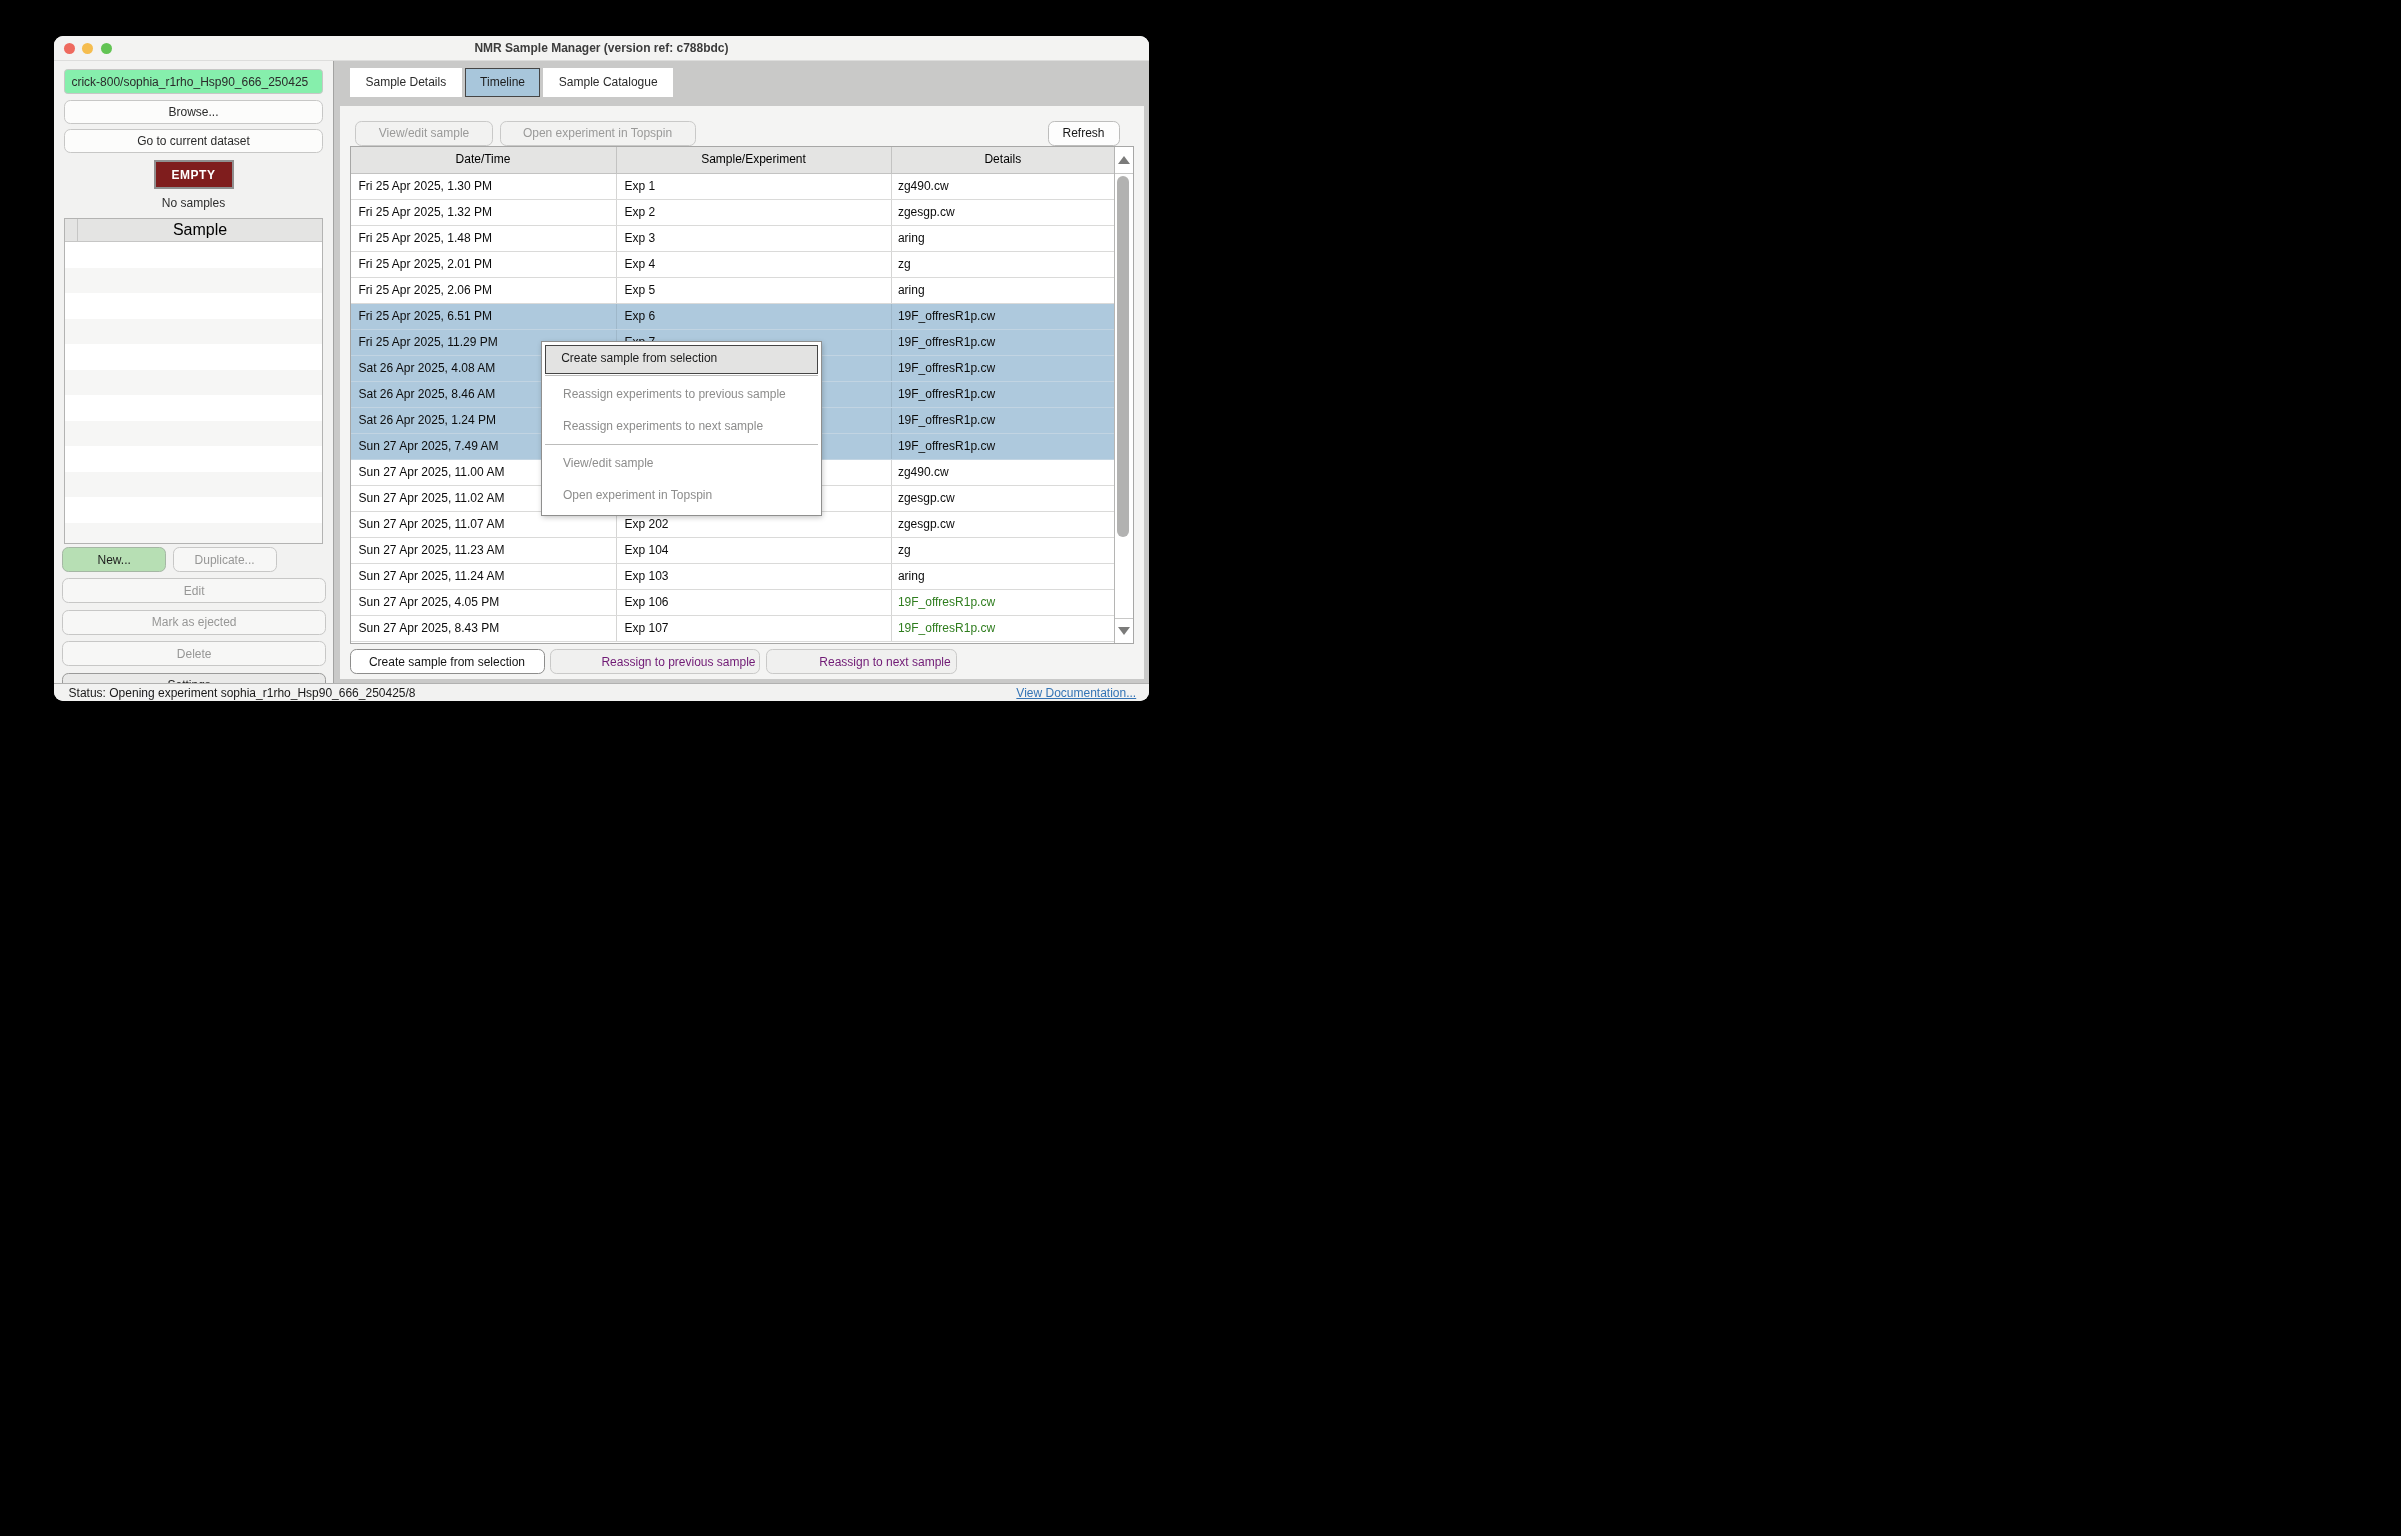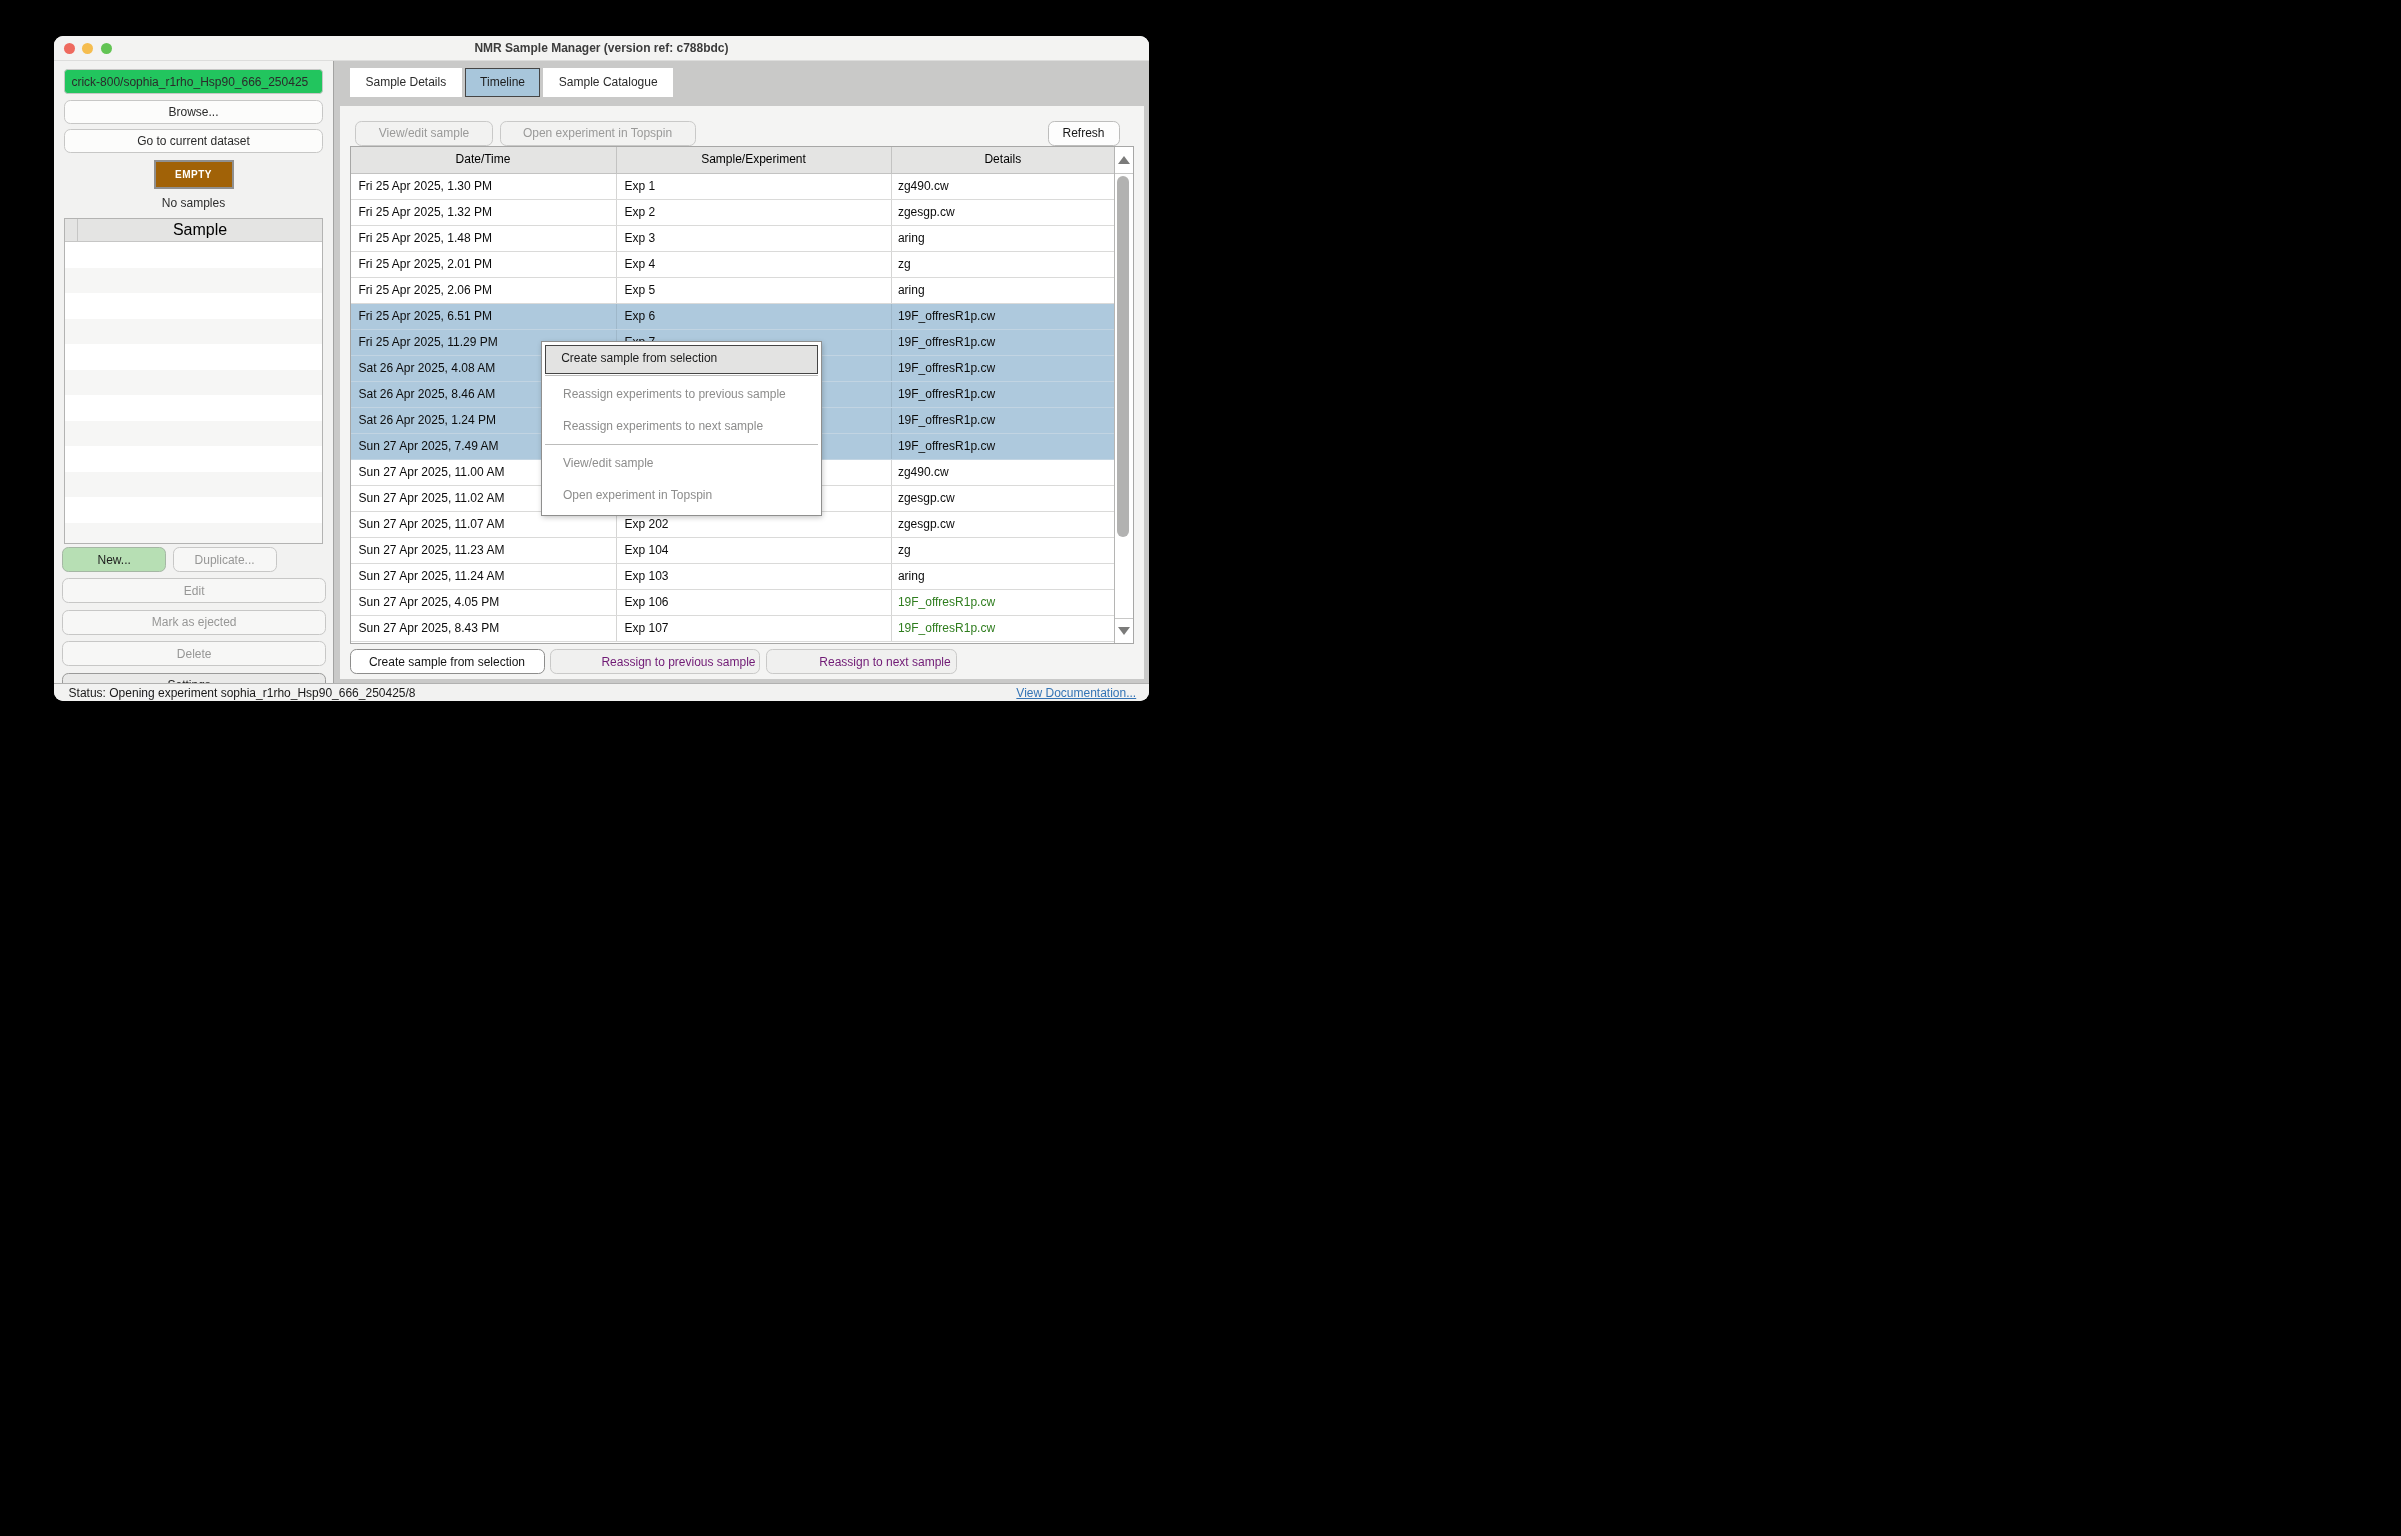--- a/index.html
+++ b/index.html
@@ -12,31 +12,31 @@
   .titlebar{height:24px;background:#f3f3f2;border-bottom:0.9px solid #dddddc;position:relative;
             display:flex;align-items:center;justify-content:center;}
   .traffic{position:absolute;left:10px;top:0;bottom:0;display:flex;align-items:center;gap:7.3px;}
   .tl{width:11px;height:11px;border-radius:50%;display:inline-block;}
   .tl-red{background:#ee6a5f;}.tl-yellow{background:#f5bd4f;}.tl-green{background:#62c454;}
   .title{font-size:12px;font-weight:bold;color:#3c3c3c;}
 
   
   .sidebar{position:absolute;left:0;top:25px;width:279px;height:622px;box-sizing:border-box;
            padding:8.2px 10px 0 10px;background:#f2f2f1;}
-  .field{display:block;width:259px;height:25px;box-sizing:border-box;background:#22c55e;
+  .field{display:block;width:259px;height:25px;box-sizing:border-box;background:#86efac;
          border:0.9px solid #c7c7c6;border-radius:3.7px;font-size:12px;color:#2b2b2b;
          padding:0 6.4px;font-family:inherit;}
   .sbtn{display:block;width:259px;height:24px;box-sizing:border-box;background:#fcfcfb;
         border:0.9px solid #c7c7c6;border-radius:6.4px;font-size:12px;color:#2b2b2b;
         text-align:center;font-family:inherit;margin-top:5.5px;padding:0;}
   .sbtn.disabled{color:#979796;background:#f7f7f6;}
   .sbtn.green{background:#b7dfb4;border-color:#a5b7a4;color:#1c1c1c;}
   .sbtn.settings{background:#e9e9e8;border-color:#9a9a99;color:#1c1c1c;}
-  .empty-badge{width:80px;height:29px;box-sizing:border-box;margin:7.3px auto 0;background:#a16207;
-               border:2.7px solid #909090;color:#fff;font-weight:bold;font-size:10px;
+  .empty-badge{width:80px;height:29px;box-sizing:border-box;margin:7.3px auto 0;background:#7f1d1d;
+               border:2.7px solid #909090;color:#fff;font-weight:bold;font-size:12px;
                display:flex;align-items:center;justify-content:center;letter-spacing:0.5px;}
   .no-samples{margin-top:6.4px;text-align:center;font-size:12px;color:#2e2e2e;height:14.6px;}
   .sample-table{margin-top:7.3px;height:324px;border:0.9px solid #b3b3b2;background:#fff;
                 position:relative;overflow:hidden;}
   .sample-thead{height:22px;background:#e4e4e3;border-bottom:0.9px solid #c6c6c5;display:flex;}
   .sample-iconcol{width:12px;border-right:0.9px solid #c6c6c5;}
   .sample-hlabel{flex:1;text-align:center;font-size:16px;line-height:22px;color:#000;}
   .sample-tbody{position:absolute;left:0;right:0;top:23px;bottom:0;
      background:repeating-linear-gradient(to bottom,#fff 0 25.6px,#f6f6f5 25.6px 51px);}
   .side-buttons{position:absolute;left:8.2px;width:262px;top:486px;}

